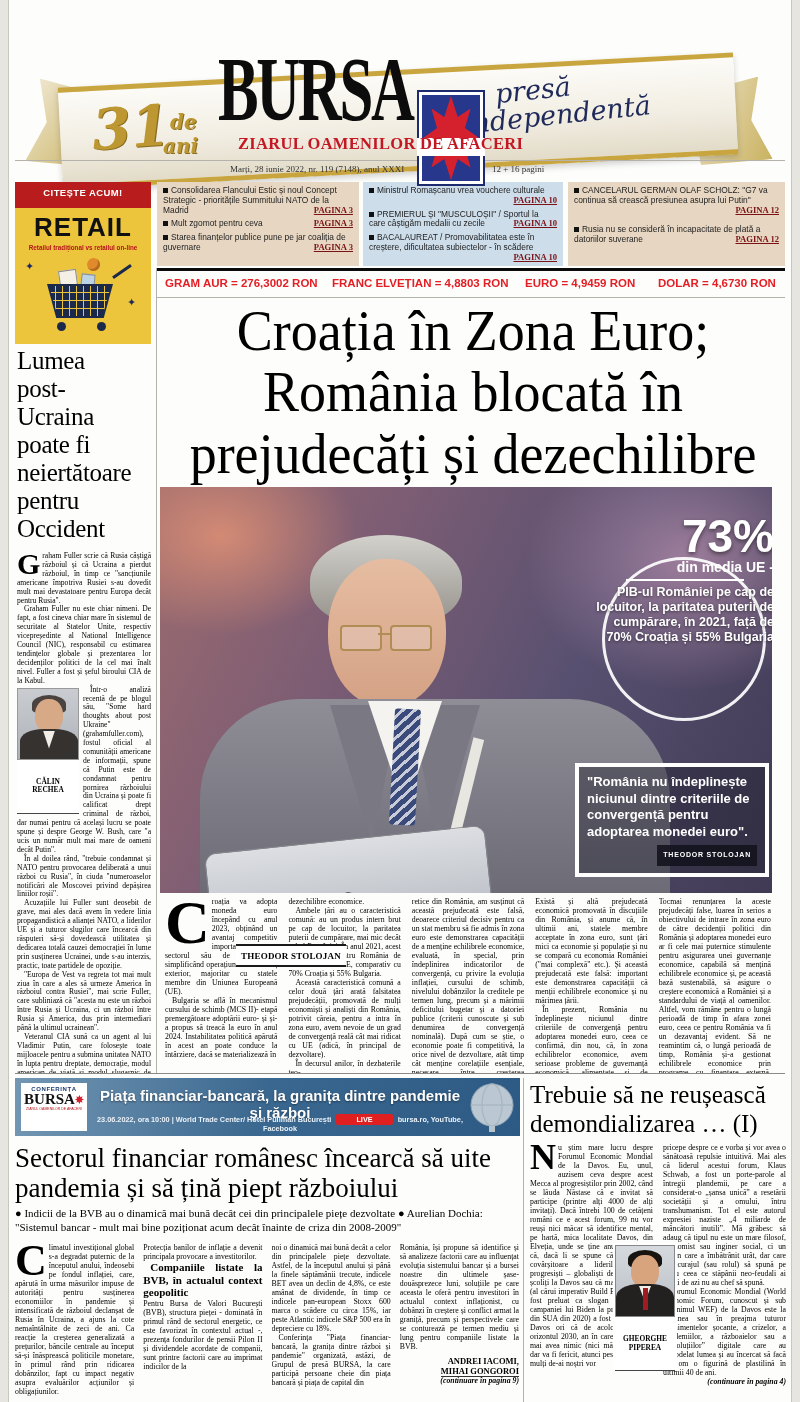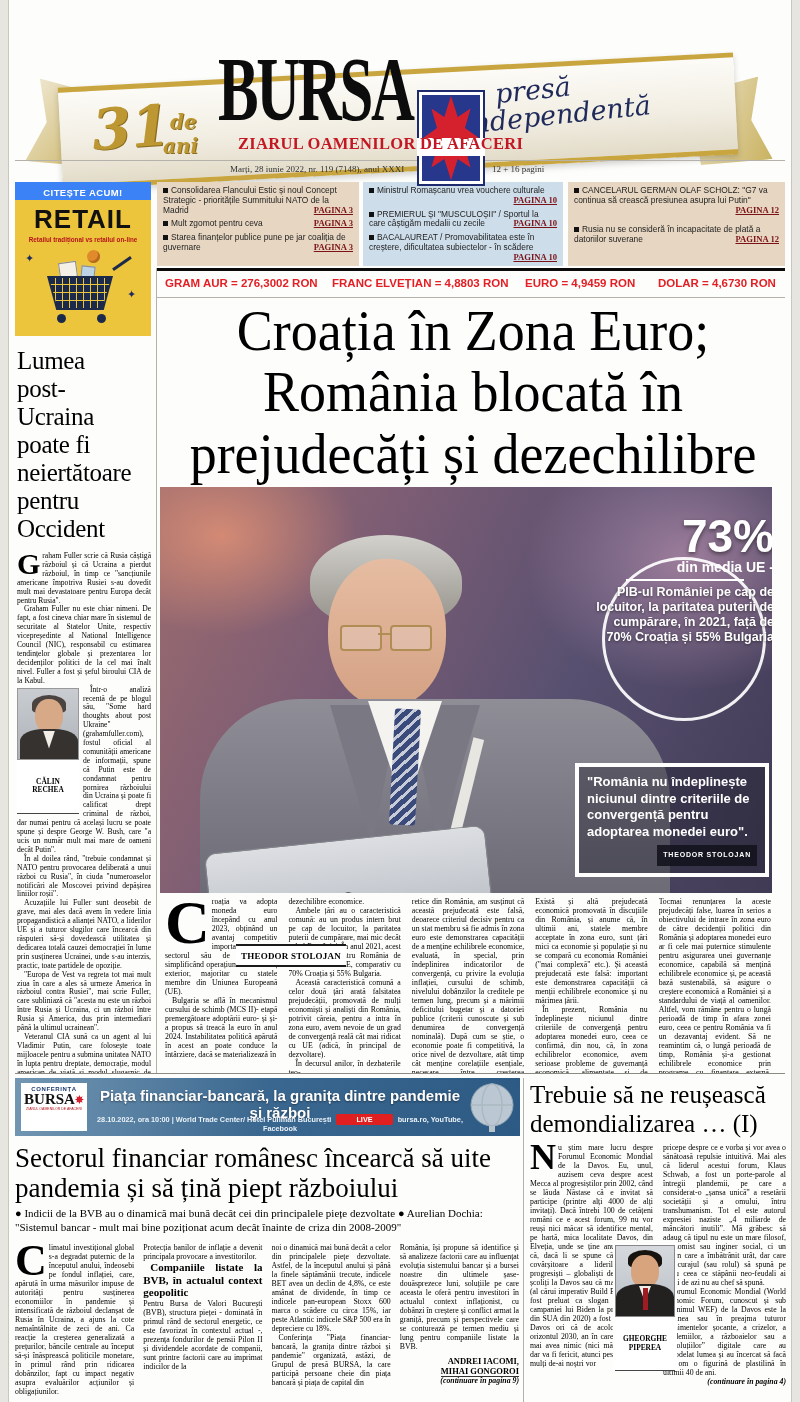--- a/index.html
+++ b/index.html
@@ -18,21 +18,21 @@
   .logo-band{position:absolute;left:-2px;top:46px;width:68px;height:18px;background:#fff;}
   .dateline{font-size:9px;color:#333;}
   .rule{background:#b5b2ac;}
   
   .brief-box{top:182px;height:84px;padding:4px 6px;box-sizing:border-box;font-family:"Liberation Sans",sans-serif;font-size:8.4px;line-height:9.8px;color:#1d1d1d;}
   .brief-item{margin-bottom:4px;overflow:hidden;}
   .sq{display:inline-block;width:5px;height:5px;background:#111;margin-right:3px;}
   .pagelink{float:right;font-family:"Liberation Serif",serif;font-weight:bold;font-size:8.6px;color:#7a1216;text-decoration:underline;}
   
   .promo{left:15px;top:182px;width:136px;height:158px;}
-  .promo-head{height:18px;background:#3b82f6;color:#fff;font-family:"Liberation Sans",sans-serif;font-weight:bold;font-size:9.5px;text-align:center;line-height:22px;letter-spacing:.4px;}
+  .promo-head{height:26px;background:#b91c1c;color:#fff;font-family:"Liberation Sans",sans-serif;font-weight:bold;font-size:9.5px;text-align:center;line-height:22px;letter-spacing:.4px;}
   .promo-body{height:136px;background:#edc53d;position:relative;overflow:hidden;}
   .promo-title{font-family:"Liberation Sans",sans-serif;font-weight:bold;font-size:26px;letter-spacing:1px;text-align:center;color:#111;margin-top:4px;}
   .promo-tag{font-family:"Liberation Sans",sans-serif;font-weight:bold;font-size:6.3px;color:#b5121b;text-align:center;margin-top:1px;}
   
   .tick{font-family:"Liberation Sans",sans-serif;font-weight:bold;font-size:11.5px;color:#e31e24;top:277px;white-space:nowrap;}
   
   .headline{left:163px;top:300px;width:620px;text-align:center;font-size:54px;line-height:58px;color:#000;transform:scaleY(1.06);transform-origin:center top;}
   
   .atitle{color:#000;}
   .bodytxt p{margin:0;text-align:justify;text-indent:7px;}
@@ -262,21 +262,21 @@
 <div class="abs" style="left:15px;top:1073px;width:770px;height:1px;background:#8c8a84;"></div>
 
 <div class="abs banner">
   <div class="banner-logo">
     <div class="banner-kicker">CONFERINȚA</div>
     <div class="banner-bursa"><span>BURSA</span><span class="banner-star"></span></div>
     <div class="banner-sub">ZIARUL OAMENILOR DE AFACERI</div>
   </div>
   <div class="banner-title">Piața financiar-bancară, la granița dintre pandemie și război</div>
   <div class="banner-details">
-    <span>28.10.2022, ora 10:00</span> |
+    <span>23.06.2022, ora 10:00</span> |
     <span>World Trade Center/ Hotel Pullman București</span>
     <span class="live">LIVE</span>
     <span>bursa.ro, YouTube, Facebook</span>
   </div>
   <svg style="position:absolute;left:450px;top:2px;" width="54" height="54" viewBox="0 0 54 54">
     <circle cx="27" cy="25" r="21" fill="#cfd8de" opacity="0.88" stroke="#9fb0ba"></circle>
     <ellipse cx="27" cy="25" rx="10" ry="21" fill="none" stroke="#aab8c2" stroke-width="1.4"></ellipse>
     <line x1="6" y1="25" x2="48" y2="25" stroke="#aab8c2" stroke-width="1.4"></line>
     <rect x="24" y="46" width="6" height="6" fill="#b8c4cc"></rect>
   </svg>

